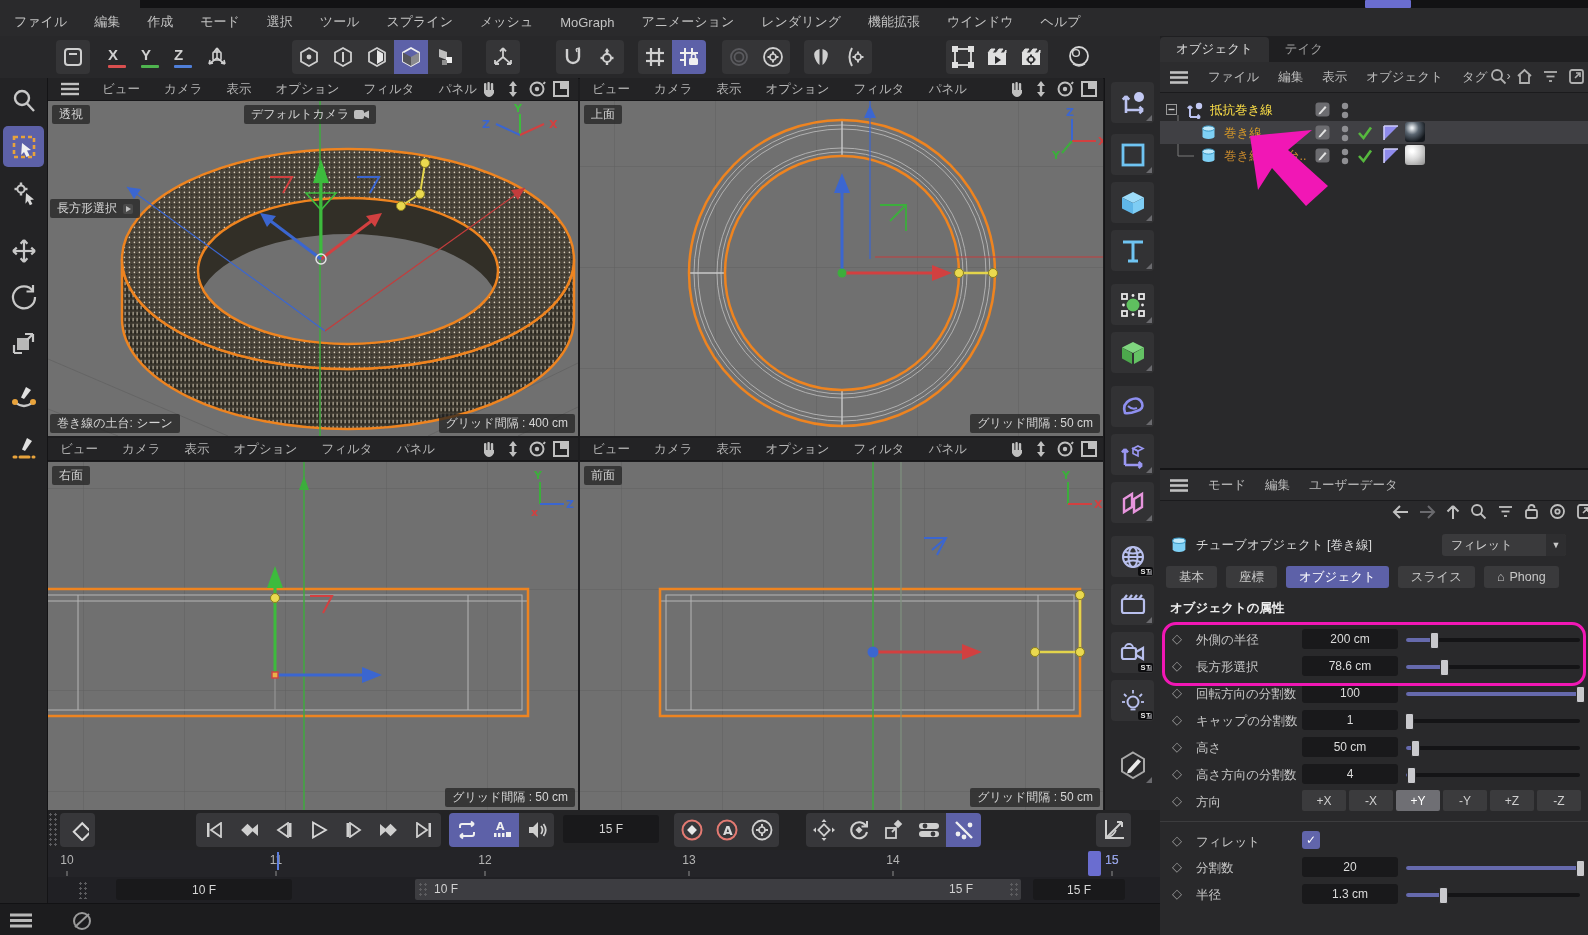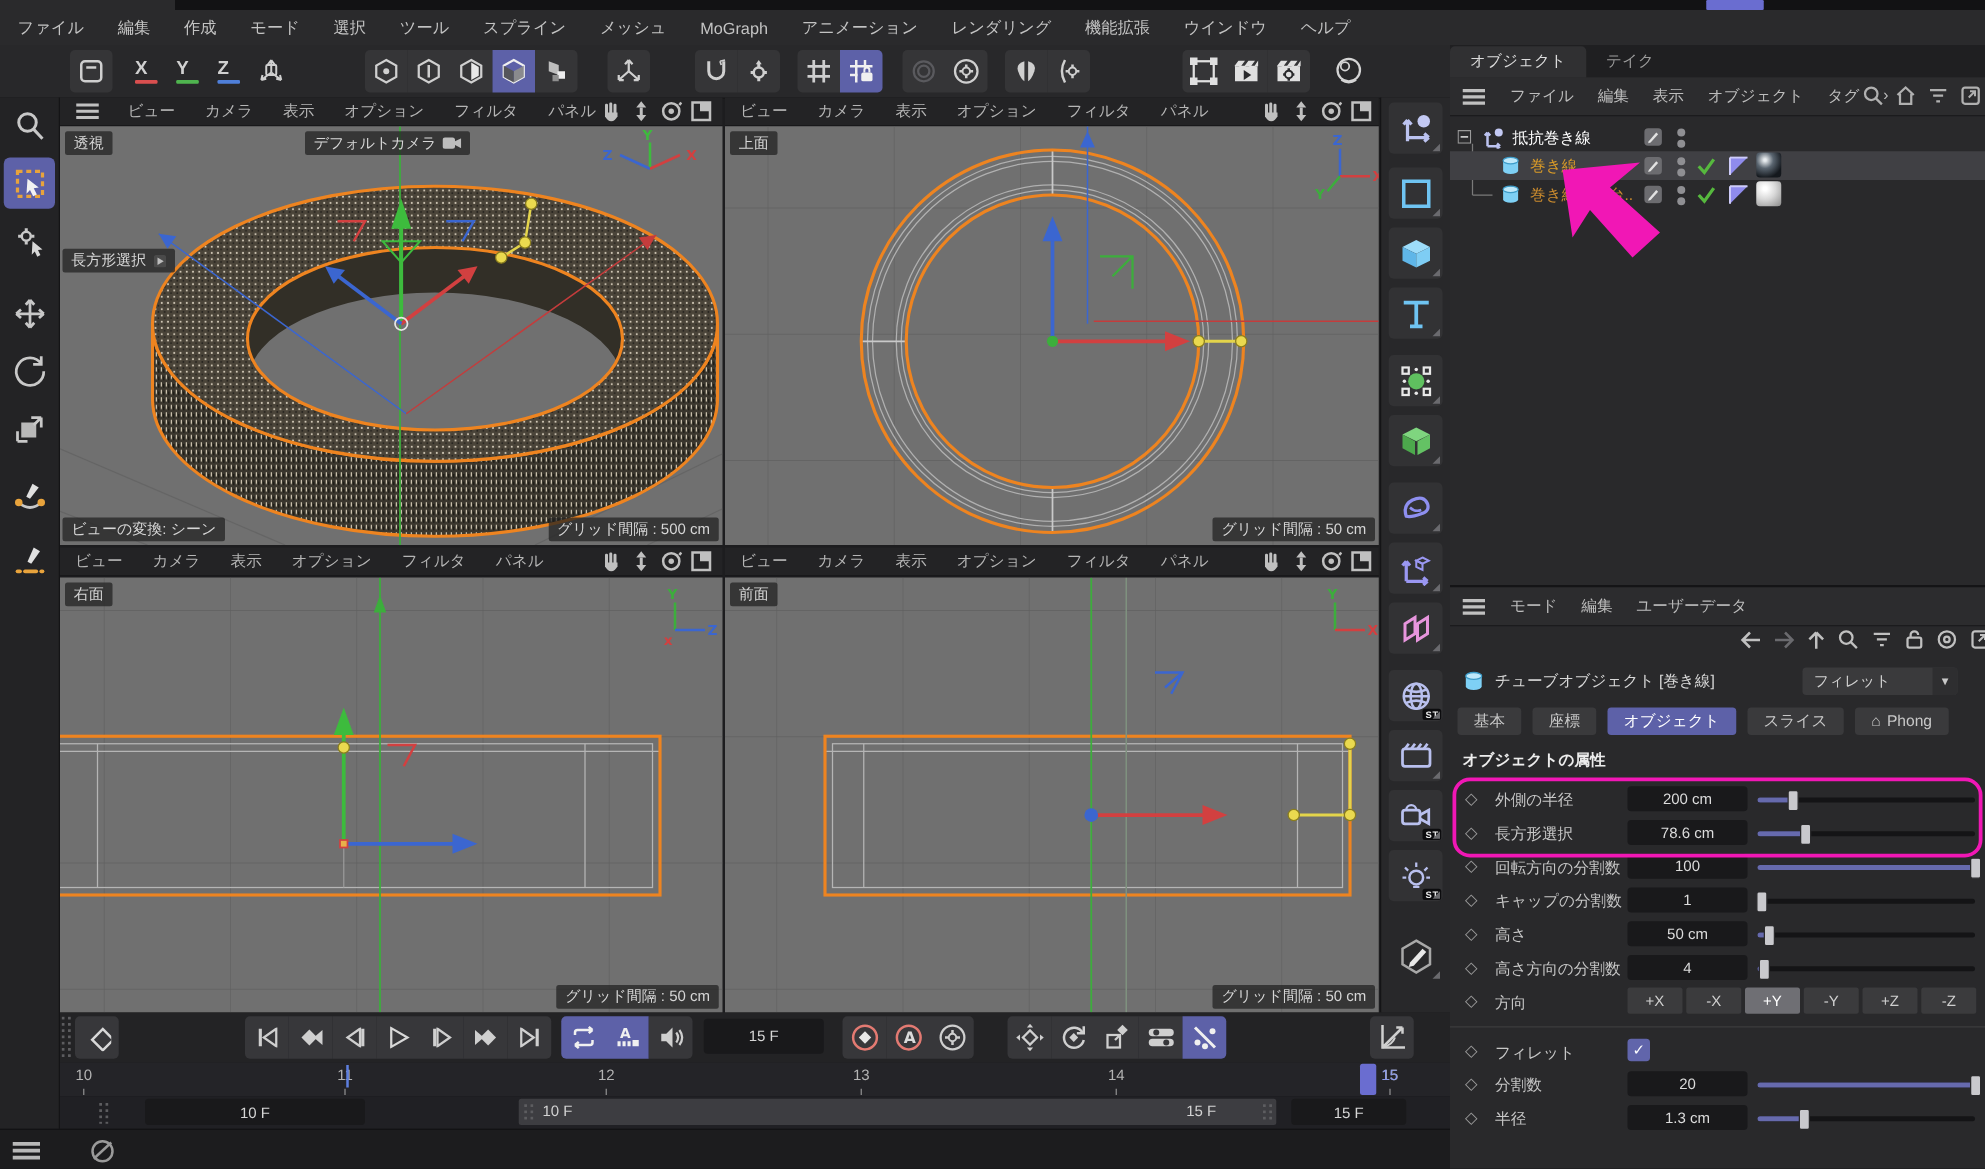--- a/index.html
+++ b/index.html
@@ -560,22 +560,22 @@
           <path d="M10,4 l5,-2.5 v8 l-5,-2.5 z" fill="#bdbdbd"></path>
         </svg>
   </div>
   <div class="chip" style="left:2px;top:98px;display:flex;align-items:center;gap:6px;">
     <span>長方形選択</span>
     <svg width="10" height="10" viewBox="0 0 10 10">
           <rect x="0" y="0" width="10" height="10" rx="2" fill="#4a4a4a"></rect>
           <path d="M3,2 l5,3 -5,3 z" fill="#bdbdbd"></path>
         </svg>
   </div>
-  <div class="chip" style="left:2px;bottom:3px;">ビューの変換: シーン</div>
-  <div class="chip" style="right:3px;bottom:3px;">グリッド間隔 : 500 cm</div>
+  <div class="chip" style="left:2px;bottom:3px;">巻き線の土台: シーン</div>
+  <div class="chip" style="right:3px;bottom:3px;">グリッド間隔 : 400 cm</div>
 </div>
 
 <div class="vp" style="left:580px;top:101px;width:523px;height:335px;">
   <svg width="523" height="335">
     <defs>
           <pattern id="gridT" width="101" height="101" patternUnits="userSpaceOnUse" x="-67" y="-36">
             <path d="M101,0 H0 V101" fill="none" stroke="#606060" stroke-width="1"></path>
           </pattern>
         </defs>
     <rect width="523" height="335" fill="url(#gridT)"></rect>
@@ -876,21 +876,21 @@
           <rect x="0.5" y="0.5" width="10" height="10" fill="#2c2c2e" stroke="#9a9a9a"></rect>
           <line x1="2.5" y1="5.5" x2="8.5" y2="5.5" stroke="#c8c8c8" stroke-width="1.4"></line>
         </svg>
     <svg class="abs" style="left:26px;top:3px;" width="18" height="18" viewBox="0 0 18 18">
           <g stroke="#bcc3f0" stroke-width="2" fill="none">
             <path d="M4,16 V5 M4,5 l-2.2,2.4 M4,5 l2.2,2.4"></path>
             <path d="M4,16 h10 M14,16 l-2.4,-2.2 M14,16 l-2.4,2.2"></path>
           </g>
           <circle cx="13" cy="5" r="3.2" fill="#c3c9f3"></circle>
         </svg>
-    <span class="treelabel" style="left:50px;color:#ffffff;">抵抗巻き線</span>
+    <span class="treelabel" style="left:50px;color:#fde047;">抵抗巻き線</span>
     <span class="tgl" style="left:155px;"><svg width="15" height="15" viewBox="0 0 15 15">
             <rect x="0.5" y="0.5" width="14" height="14" rx="3" fill="#6c6c70"></rect>
             <path d="M4,11 L10,4 l1.5,1.4 L5.5,12 l-2,.5 z" fill="#e2e2e2"></path>
           </svg></span>
     <span class="tgl" style="left:181px;"><svg width="8" height="17" viewBox="0 0 8 17">
             <circle cx="4" cy="4" r="3.2" fill="#8f8f93"></circle>
             <circle cx="4" cy="13" r="3.2" fill="#8f8f93"></circle>
           </svg></span>
   </div>
   <div class="treerow sel" style="top:85px;">

